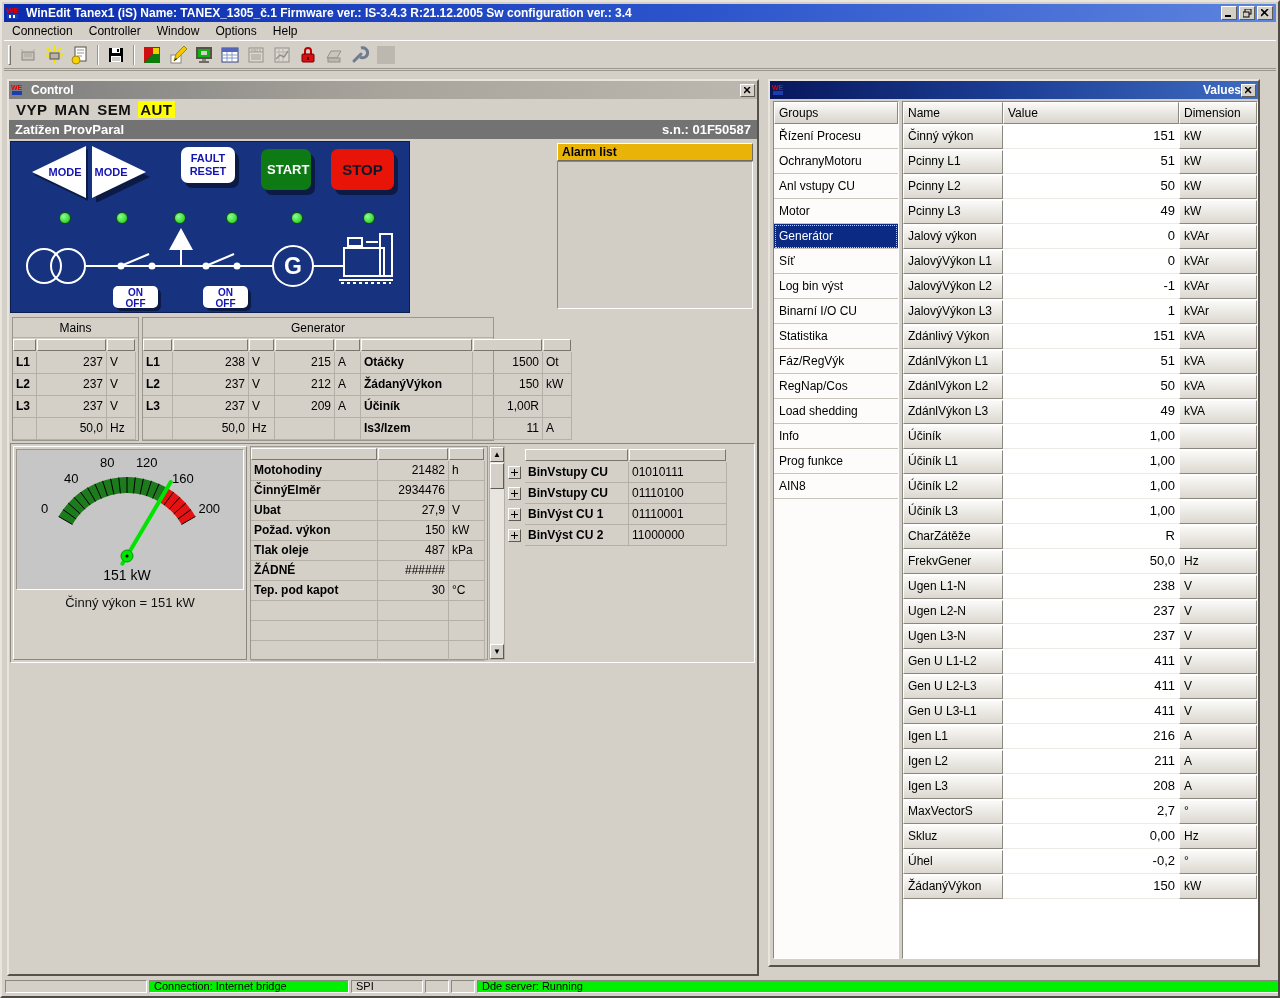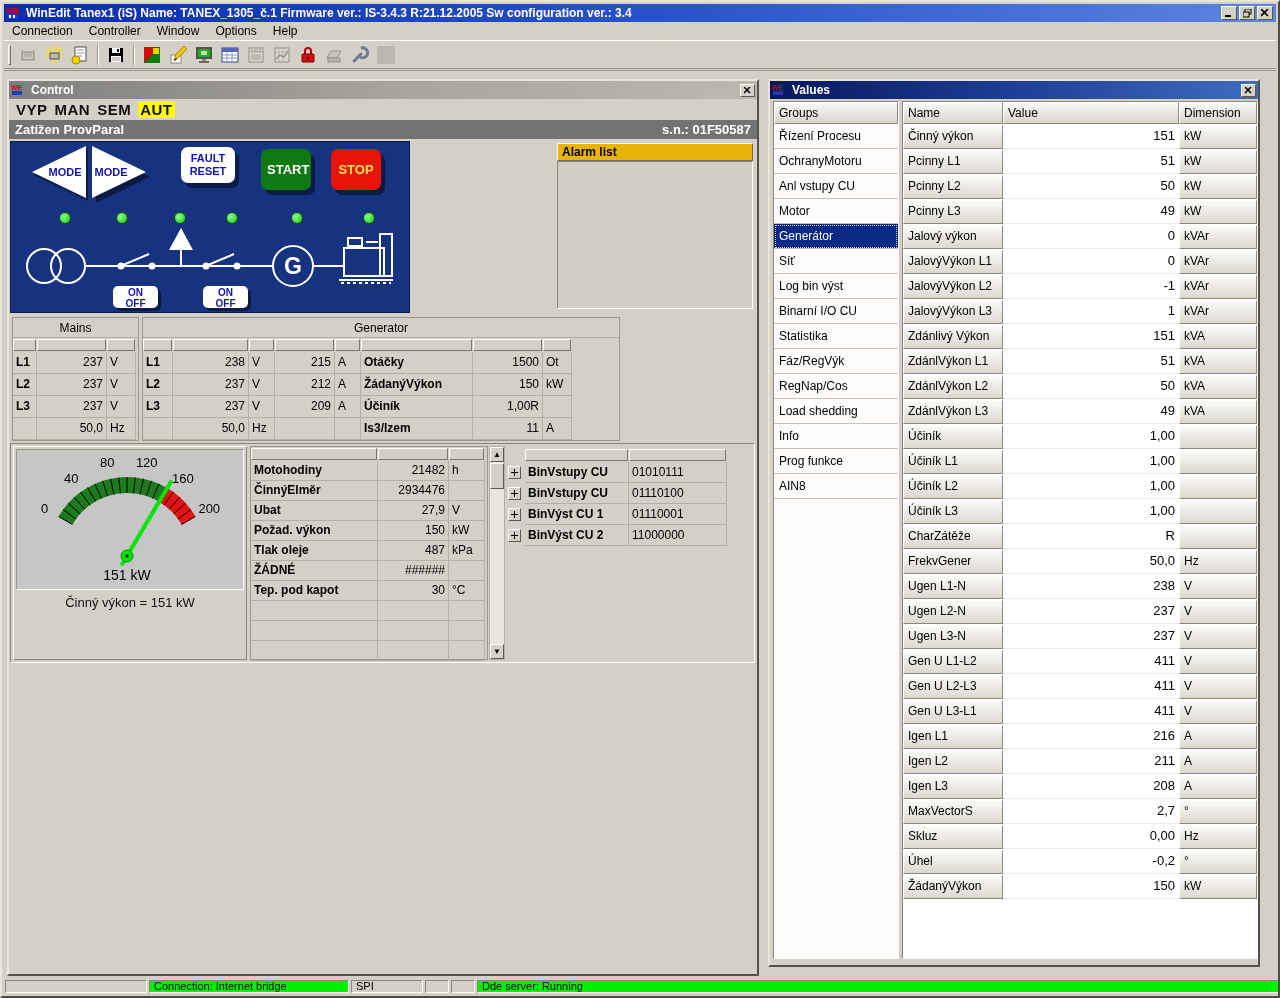--- a/index.html
+++ b/index.html
@@ -20,61 +20,61 @@
   .toolbar{position:absolute;left:2px;top:38px;right:2px;height:29px;background:#d4d0c8;display:flex;align-items:center;
     border-top:1px solid #fff;border-bottom:1px solid #9a968e;padding-left:4px;}
   .tb-grip{width:3px;height:20px;border:1px solid;border-color:#fff #7a766e #7a766e #fff;margin-right:4px;}
   .tb-btn{width:26px;height:24px;background:#d4d0c8;border:1px solid #d4d0c8;display:flex;align-items:center;justify-content:center;padding:0;}
   .tb-sep{width:2px;height:20px;border-left:1px solid #9a968e;border-right:1px solid #fff;margin:0 4px;}
   
   .mdi{position:absolute;left:2px;top:68px;right:2px;height:908px;background:#d4d0c8;border-top:1px solid #9a968e;}
   .win{position:absolute;background:#d4d0c8;border:2px solid;border-color:#e9e5dd #55514b #55514b #e9e5dd;}
   .wtitle{height:18px;display:flex;align-items:center;padding:0 2px;color:#fff;font-size:12px;font-weight:bold;}
   .wtitle.inactive{background:linear-gradient(90deg,#7f7f7f,#a8a49c,#bcb8b0);}
-  .wtitle.active{background:linear-gradient(90deg,#07175c,#1d3f96,#3f6cc0);}
+  .wtitle.active{background:linear-gradient(90deg,#07175c,#1d3f96,#3f6cc0);text-align:right;}
   .wtitle-text{flex:1;margin-left:4px;}
   .wclose{width:15px;height:13px;background:#d4d0c8;border:1px solid;border-color:#fff #5f5b53 #5f5b53 #fff;
     display:flex;align-items:center;justify-content:center;padding:0;}
   .wclient{position:relative;background:#d4d0c8;}
   
   #control-win{left:3px;top:8px;width:752px;height:897px;}
   #control-client{height:875px;}
   .mode-row{position:absolute;left:0;top:0;width:748px;height:21px;display:flex;align-items:center;padding-left:7px;}
   .mode{font-size:15px;font-weight:600;color:#111;margin-right:7px;letter-spacing:.5px;}
   .mode.active{background:#ffff00;padding:0 2px;}
   .navy-strip{position:absolute;left:0;top:21px;width:748px;height:19px;background:#737373;color:#fff;
     font-size:13px;font-weight:bold;display:flex;align-items:center;padding:0 6px;}
   .navy-strip .right{margin-left:auto;}
   .panel{position:absolute;left:1px;top:42px;width:400px;height:172px;background:#17327e;border:1px solid #0c1d52;}
   .tri-btn{position:absolute;top:2px;width:64px;height:58px;background:transparent;border:0;padding:0;}
   .rect-btn{position:absolute;border:0;border-radius:7px;font-weight:bold;box-shadow:4px 5px 0 rgba(0,0,0,.45);cursor:default;}
   #fault-reset{left:170px;top:5px;width:54px;height:36px;background:#fff;color:#1414b4;font-size:11px;line-height:13px;}
   #start-btn{left:250px;top:7px;width:50px;height:41px;background:#0e7a14;color:#fff;font-size:13px;}
-  #stop-btn{left:320px;top:7px;width:50px;height:41px;background:#e81408;color:#fde047;font-size:13px;}
+  #stop-btn{left:320px;top:7px;width:63px;height:41px;background:#e81408;color:#0f172a;font-size:15px;}
   .led{position:absolute;top:70px;width:12px;height:12px;border-radius:50%;
     background:radial-gradient(circle at 35% 35%,#8dff8d,#12c412);border:1px solid #0a520a;}
   .onoff{position:absolute;top:144px;width:45px;height:22px;background:#fff;color:#1414b4;border:0;border-radius:5px;
     font-size:10px;font-weight:bold;box-shadow:3px 3px 0 rgba(0,0,0,.45);}
   .alarm-box{position:absolute;left:548px;top:44px;width:196px;height:166px;}
   .alarm-hd{height:18px;background:#eab308;border:1px solid;border-color:#fff #6f6b63 #6f6b63 #fff;
     font-size:12px;font-weight:bold;padding:1px 4px;}
   .alarm-body{height:148px;background:#d2cec6;border:1px solid;border-color:#8a8680 #fff #fff #8a8680;}
   
   .dtable{position:absolute;border:1px solid #9a968e;background:#d4d0c8;}
   .dt-cap{height:20px;font-size:12px;text-align:center;line-height:20px;border-bottom:1px solid #b4b0a8;}
   .dgrid{display:grid;}
   .hcell{height:12px;background:#d4d0c8;border:1px solid;border-color:#fff #7a766e #7a766e #fff;margin:1px 1px 1px 0;}
   .cell{font-size:12px;line-height:21px;height:22px;border-right:1px solid #b4b0a8;border-bottom:1px solid #b4b0a8;
     padding:0 3px;white-space:nowrap;overflow:hidden;}
   .cell.lab{font-weight:bold;}
   .cell.val{text-align:right;}
   .cell.unit{text-align:left;}
   #mains-tbl{left:3px;top:218px;width:127px;}
   #mains-grid{grid-template-columns:24px 70px 29px;}
-  #gen-tbl{left:133px;top:218px;width:478px;}
+  #gen-tbl{left:133px;top:218px;width:352px;}
   #gen-grid{grid-template-columns:30px 76px 26px 60px 26px 112px 70px 29px;}
   .bottom-panel{position:absolute;left:1px;top:344px;width:745px;height:220px;background:#d4d0c8;
     border:1px solid;border-color:#8a8680 #fff #fff #8a8680;}
   .gauge-box{position:absolute;left:2px;top:2px;width:234px;height:214px;border:1px solid;border-color:#fff #8a8680 #8a8680 #fff;}
   .gauge-inner{margin:2px;width:228px;height:141px;background:#c6c6c6;border:1px solid;border-color:#9a968e #fff #fff #9a968e;}
   .gauge-caption{text-align:center;font-size:13px;margin-top:5px;color:#111;}
   #stats-tbl{left:239px;top:2px;width:238px;height:214px;border:1px solid #9a968e;}
   #stats-grid{grid-template-columns:127px 71px 36px;}
   #stats-grid .cell{height:20px;line-height:19px;}
   .sbar{position:absolute;left:478px;top:2px;width:16px;height:214px;background:#e8e5de;border:1px solid #b4b0a8;}

